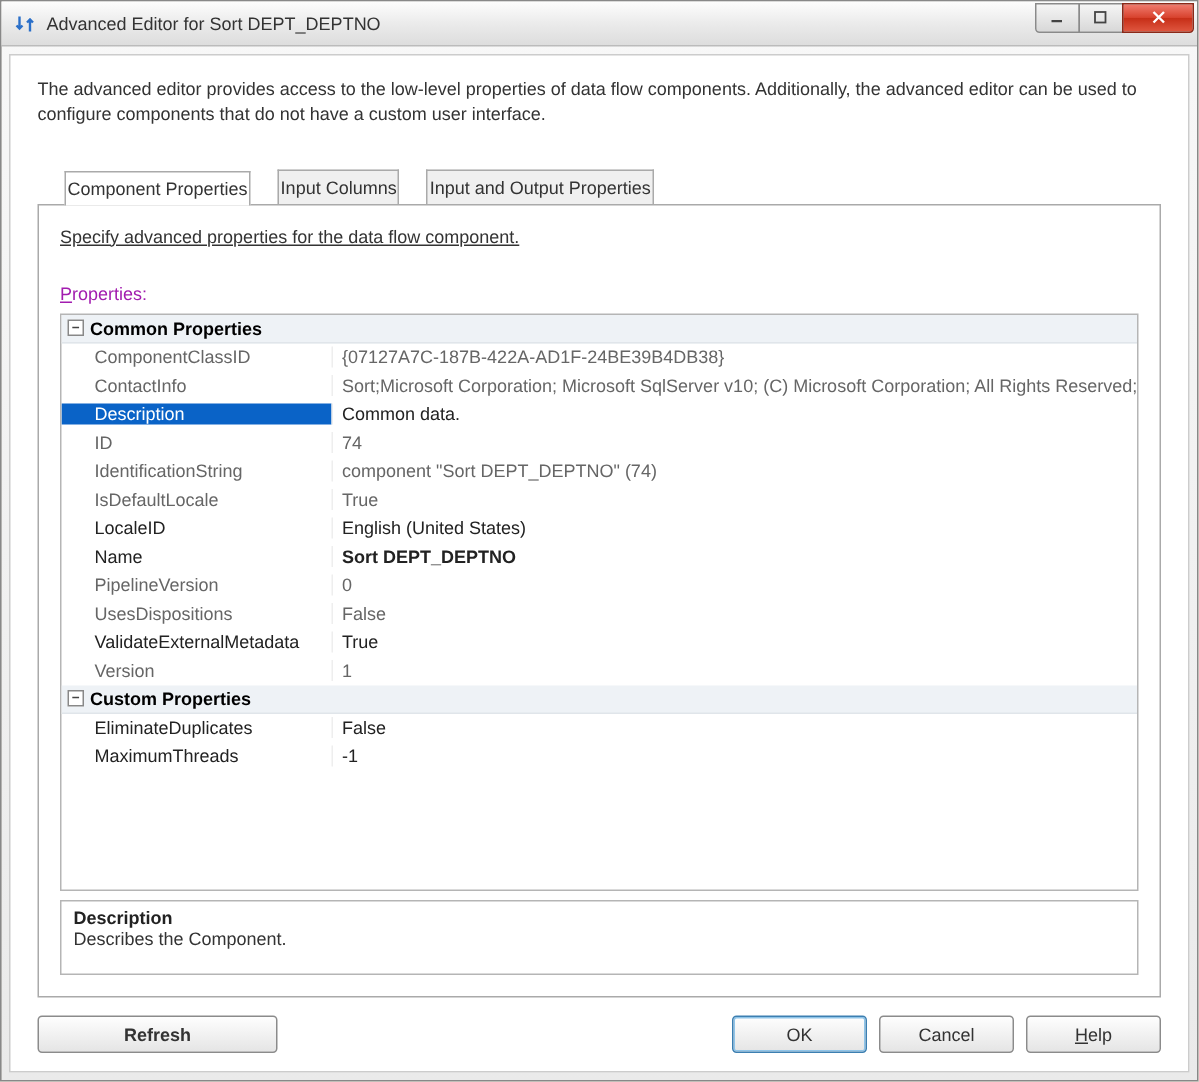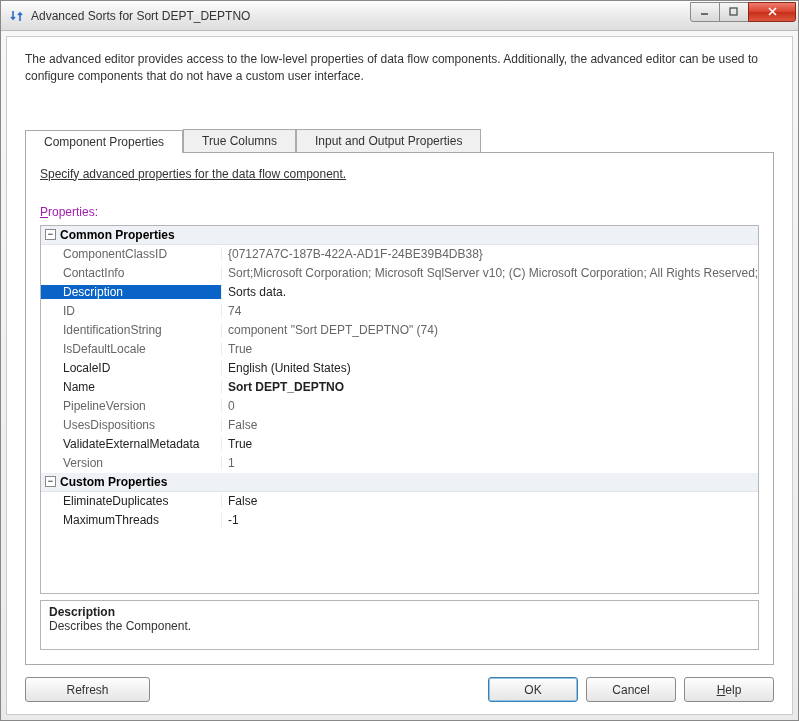--- a/index.html
+++ b/index.html
@@ -71,35 +71,36 @@
   padding: 14px 18px 12px 18px;
   background: #fff;
   margin: 5px;
   border: 1px solid #ccc;
   display: flex;
   flex-direction: column;
 }
 .intro-text {
   color: #333;
   line-height: 1.4;
-  margin-bottom: 44px;
+  margin-bottom: 28px;
 }
 .tab-strip {
   display: flex;
   position: relative;
   z-index: 2;
 }
 .tab {
-  padding: 4px 18px;
+  padding: 4px 1px;
   border: 1px solid #aaa;
   border-bottom: none;
   background: #f0f0f0;
   margin-right: 0px;
   color: #333;
   cursor: default;
+  margin-left: 18px;
 }
 .tab.active {
   background: #fff;
   position: relative;
   top: 1px;
 }
 .tab-panel {
   border: 1px solid #aaa;
   background: #fff;
   flex: 1;
@@ -194,39 +195,39 @@
   margin-left: 8px;
   border: 1px solid #8b8b8b;
   background: linear-gradient(to bottom, #fefefe, #e5e5e5);
   border-radius: 3px;
   color: #333;
   display: flex;
   align-items: center;
   justify-content: center;
   font-size: 12px;
 }
-.btn.wide { width: 125px; margin-left: 0; }
+.btn.wide { width: 160px; margin-left: 0; font-weight: bold; }
 .btn.default {
   border: 1px solid #3c7fb1;
   box-shadow: inset 0 0 0 1px #8fc4e8;
 }
 .btn .ul { text-decoration: underline; }
 </style>
 </head>
 <body>
 
 <div class="window">
   <div class="titlebar">
     <span class="titlebar-icon">
       <svg width="14" height="14" viewBox="0 0 14 14">
         <path d="M3 2 L3 10 M1 8 L3 10 L5 8" stroke="#2a6fc9" stroke-width="1.6" fill="none"></path>
         <path d="M10 12 L10 4 M8 6 L10 4 L12 6" stroke="#2a6fc9" stroke-width="1.6" fill="none"></path>
       </svg>
     </span>
-    <span class="titlebar-title">Advanced Sorts for Sort DEPT_DEPTNO</span>
+    <span class="titlebar-title">Advanced Editor for Sort DEPT_DEPTNO</span>
     <div class="win-controls">
       <div class="win-btn min">
         <svg width="10" height="10">
             <line x1="1" y1="7" x2="8" y2="7" stroke="#444" stroke-width="1.5"></line>
           </svg>
       </div>
       <div class="win-btn">
         <svg width="10" height="10">
             <rect x="1" y="1" width="7" height="7" fill="none" stroke="#444" stroke-width="1.2"></rect>
           </svg>
@@ -237,21 +238,21 @@
           </svg>
       </div>
     </div>
   </div>
 
   <div class="content">
     <div class="intro-text">The advanced editor provides access to the low-level properties of data flow components. Additionally, the advanced editor can be used to configure components that do not have a custom user interface.</div>
 
     <div class="tab-strip">
       <div class="tab active">Component Properties</div>
-      <div class="tab">True Columns</div>
+      <div class="tab">Input Columns</div>
       <div class="tab">Input and Output Properties</div>
     </div>
 
     <div class="tab-panel">
       <div class="panel-caption">Specify advanced properties for the data flow component.</div>
       <div class="props-label"><span class="ul">P</span><span>roperties:</span></div>
 
       <div class="property-grid">
         <div class="grid-body" id="grid-body">
             <div class="grid-row grid-cat">
@@ -261,21 +262,21 @@
             <div class="grid-row">
               <div class="cell-name">ComponentClassID</div>
               <div class="cell-value">{07127A7C-187B-422A-AD1F-24BE39B4DB38}</div>
             </div>
             <div class="grid-row">
               <div class="cell-name">ContactInfo</div>
               <div class="cell-value">Sort;Microsoft Corporation; Microsoft SqlServer v10; (C) Microsoft Corporation; All Rights Reserved; htt</div>
             </div>
             <div class="grid-row">
               <div class="cell-name editable selected">Description</div>
-              <div class="cell-value editable">Sorts data.</div>
+              <div class="cell-value editable">Common data.</div>
             </div>
             <div class="grid-row">
               <div class="cell-name">ID</div>
               <div class="cell-value">74</div>
             </div>
             <div class="grid-row">
               <div class="cell-name">IdentificationString</div>
               <div class="cell-value">component "Sort DEPT_DEPTNO" (74)</div>
             </div>
             <div class="grid-row">

